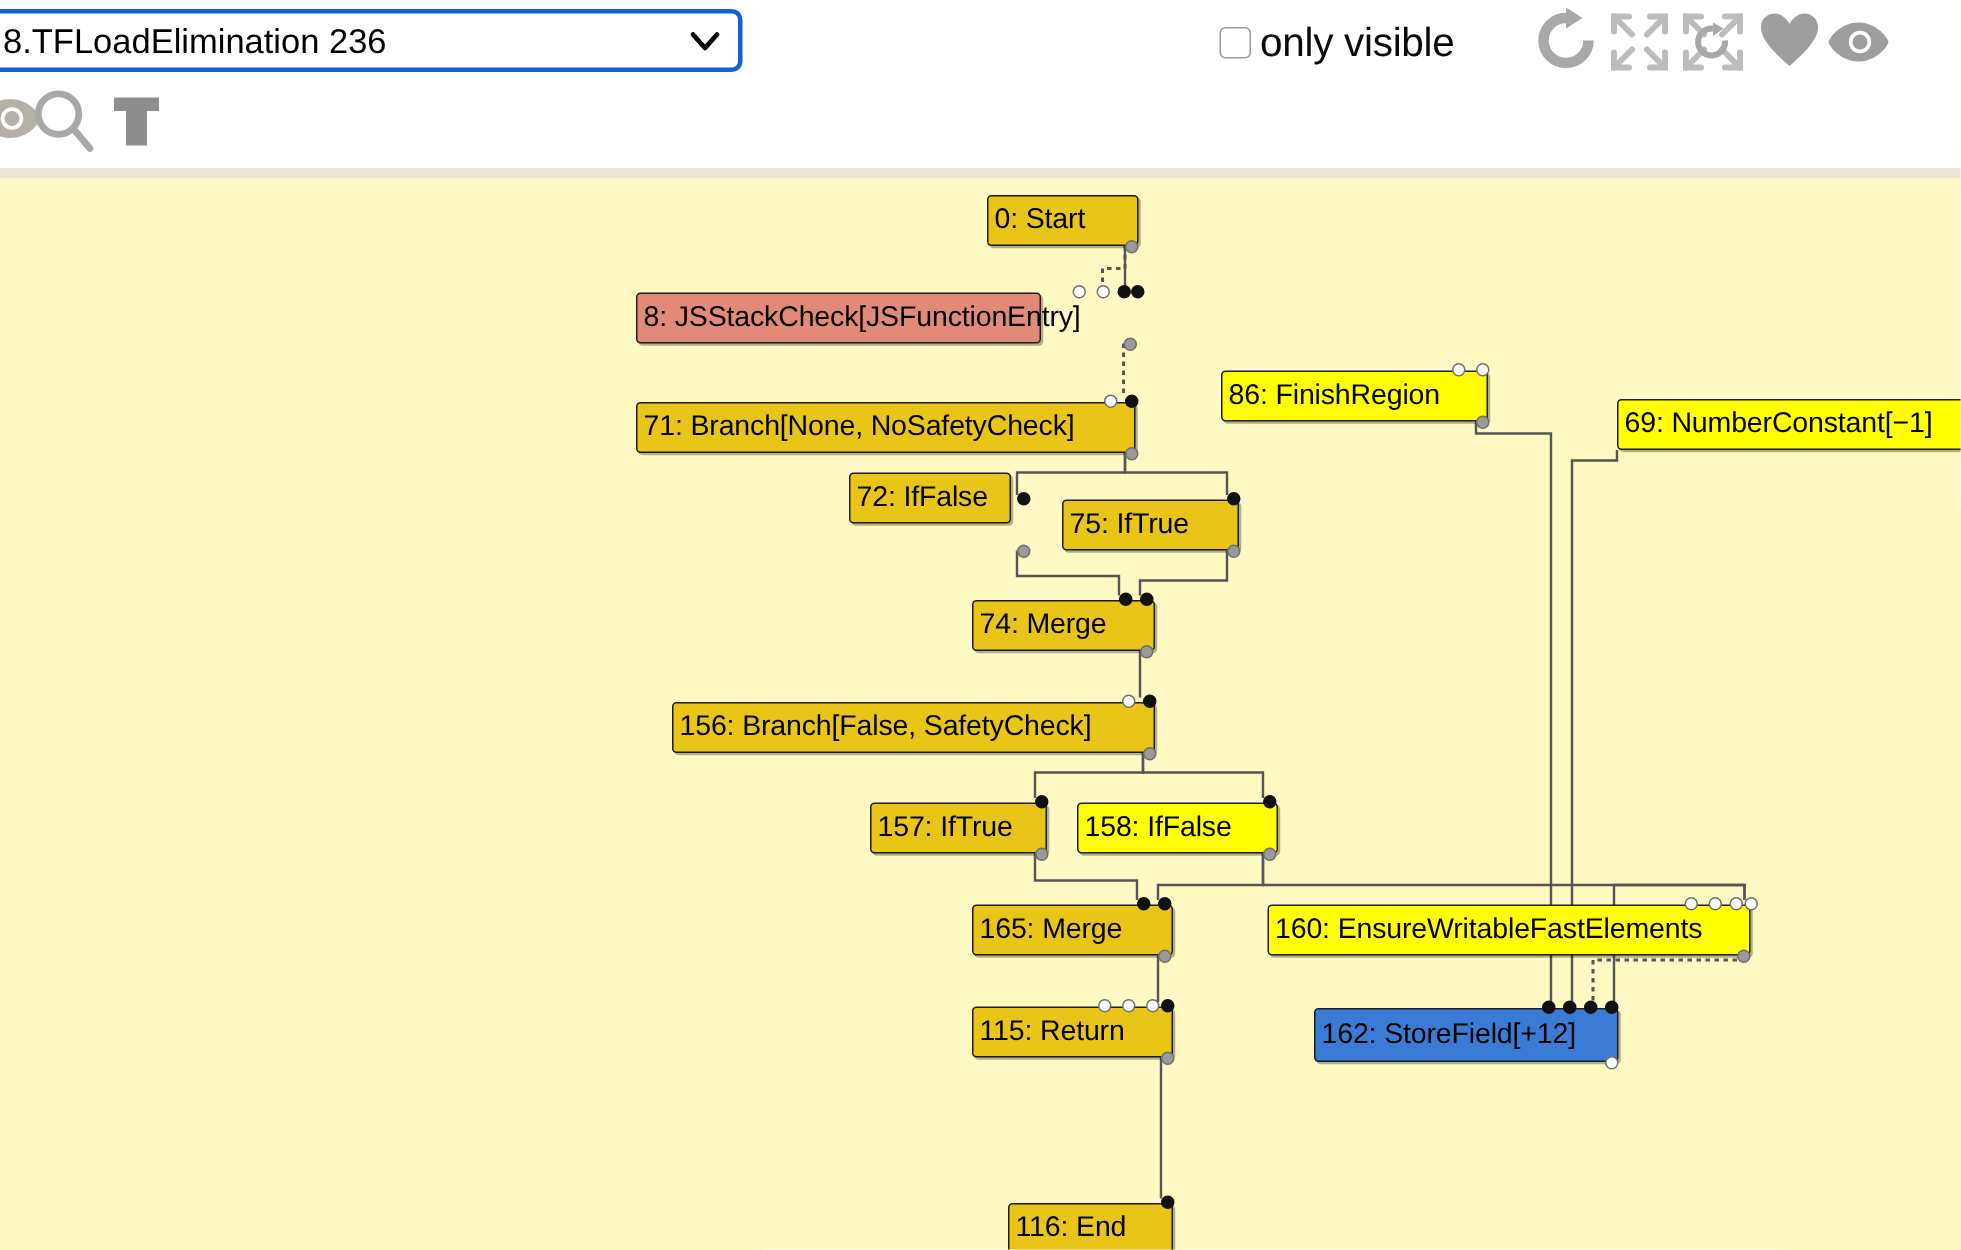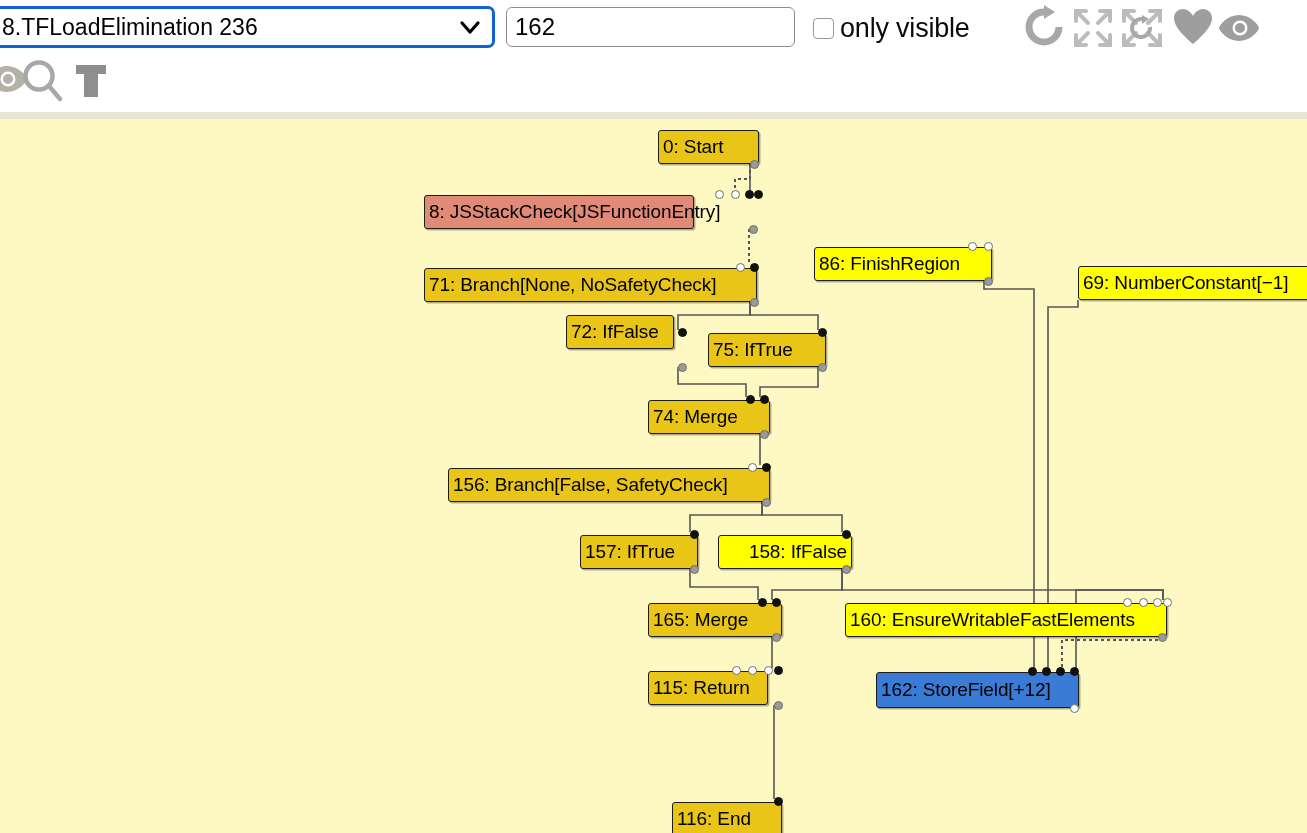--- a/index.html
+++ b/index.html
@@ -138,21 +138,20 @@
 
 <div id="toolbar">
 
   <select id="phase-select">
   <option value="8.TFLoadElimination 236">8.TFLoadElimination 236</option></select>
 
   <svg id="select-chevron" viewBox="0 0 22 20">
     <path d="M3 6 L11 15 L19 6" stroke="#000" stroke-width="3.2" fill="none" stroke-linecap="round" stroke-linejoin="round"></path>
   </svg>
 
-  <input id="node-id-input" type="text" value="162" style="">
 
   <div id="only-visible-wrap">
     <span id="only-visible-box"></span>
     <span id="only-visible-label">only visible</span>
   </div>
 
   <svg class="tb-icon" style="left:1022px; top:5px; width:44px; height:44px;" viewBox="0 0 44 44">
     <path d="M22 7 A15 15 0 1 0 37 22" stroke="#a8a8a8" stroke-width="7" fill="none" stroke-linecap="butt"></path>
     <path d="M22 0 L22 14 L33 7 Z" fill="#a8a8a8"></path>
   </svg>
@@ -275,32 +274,32 @@
         <span>156: Branch[False, SafetyCheck]</span>
       </div>
       <div class="port" style="left: 748px; top: 344px;"></div>
       <div class="port filled" style="left: 762px; top: 344px; background: rgb(17, 17, 17); border-color: rgb(17, 17, 17);"></div>
       <div class="port filled" style="left: 762px; top: 379px;"></div>
       <div class="node gold" style="left: 580px; top: 416px; width: 118px; height: 34px;">
         <span>157: IfTrue</span>
       </div>
       <div class="port filled" style="left: 690px; top: 411px; background: rgb(17, 17, 17); border-color: rgb(17, 17, 17);"></div>
       <div class="port filled" style="left: 690px; top: 446px;"></div>
-      <div class="node yellow" style="left: 718px; top: 416px; width: 134px; height: 34px; justify-content: flex-end;">
+      <div class="node yellow" style="left: 718px; top: 416px; width: 134px; height: 34px;">
         <span>158: IfFalse</span>
       </div>
       <div class="port filled" style="left: 842px; top: 411px; background: rgb(17, 17, 17); border-color: rgb(17, 17, 17);"></div>
       <div class="port filled" style="left: 842px; top: 446px;"></div>
       <div class="node gold" style="left: 648px; top: 484px; width: 134px; height: 34px;">
         <span>165: Merge</span>
       </div>
       <div class="port filled" style="left: 758px; top: 479px; background: rgb(17, 17, 17); border-color: rgb(17, 17, 17);"></div>
       <div class="port filled" style="left: 772px; top: 479px; background: rgb(17, 17, 17); border-color: rgb(17, 17, 17);"></div>
       <div class="port filled" style="left: 772px; top: 514px;"></div>
-      <div class="node gold" style="left: 648px; top: 552px; width: 120px; height: 34px;">
+      <div class="node gold" style="left: 648px; top: 552px; width: 134px; height: 34px;">
         <span>115: Return</span>
       </div>
       <div class="port" style="left: 732px; top: 547px;"></div>
       <div class="port" style="left: 748px; top: 547px;"></div>
       <div class="port" style="left: 764px; top: 547px;"></div>
       <div class="port filled" style="left: 774px; top: 547px; background: rgb(17, 17, 17); border-color: rgb(17, 17, 17);"></div>
       <div class="port filled" style="left: 774px; top: 582px;"></div>
       <div class="node gold" style="left: 672px; top: 683px; width: 110px; height: 34px;">
         <span>116: End</span>
       </div>

